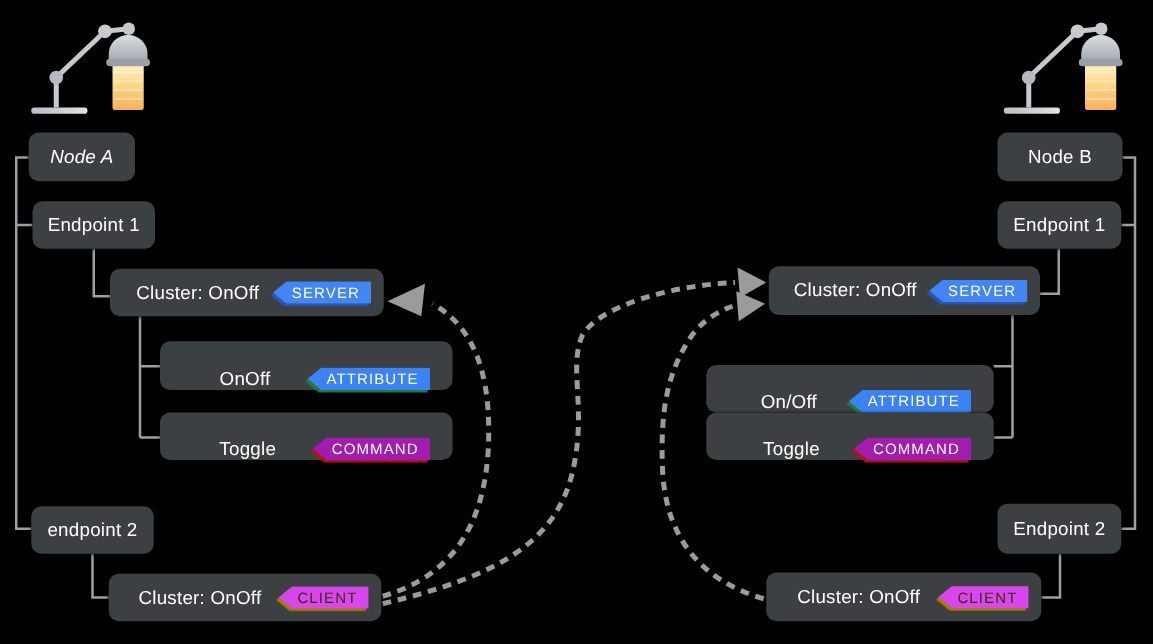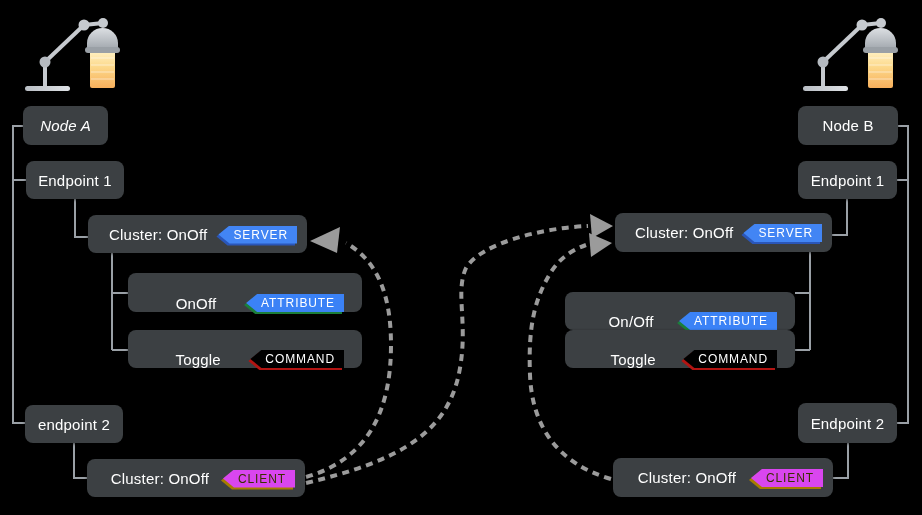--- a/index.html
+++ b/index.html
@@ -18,21 +18,21 @@
   .leafrow{padding:0 18px;justify-content:flex-start;align-items:flex-end;}
   .lbl{flex:1;text-align:center;white-space:nowrap;}
   .bw{filter:drop-shadow(-2px 2px 0 var(--sh));flex:none;}
   .badge{
     display:inline-block;font-size:12px;font-weight:normal;letter-spacing:.9px;color:#fff;
     padding:3px 9px 3px 15px;line-height:1;
     clip-path:polygon(0 50%,11px 0,100% 0,100% 100%,11px 100%);
   }
   .bw.server{--sh:#2a56b9}   .bw.server  .badge{background:#4285f4;}
   .bw.attribute{--sh:#1b7f3a}.bw.attribute .badge{background:#3b82f6;}
-  .bw.command{--sh:#b31412}  .bw.command .badge{background:#000000;}
+  .bw.command{--sh:#b31412}  .bw.command .badge{background:#a21caf;}
   .bw.client{--sh:#a67c00}   .bw.client  .badge{background:#d946ef;color:#3a3000;}
   
   #node-a        {left:23px;  top:106px; width:85px; height:39px;font-style:italic;}
   #ep1-left      {left:26px;  top:161px; width:98px;  height:38px;}
   #srv-left      {left:88px;  top:215px; width:219px; height:38px;}
   #attr-left     {left:128px; top:273px; width:234px; height:39px;}
   #cmd-left      {left:128px; top:330px; width:234px; height:38px;}
   #ep2-left      {left:25px;  top:405px; width:98px;  height:38px;}
   #cli-left      {left:87px;  top:459px; width:218px; height:38px;}
   #node-b        {left:798px; top:106px; width:100px; height:39px;align-items:center;}

